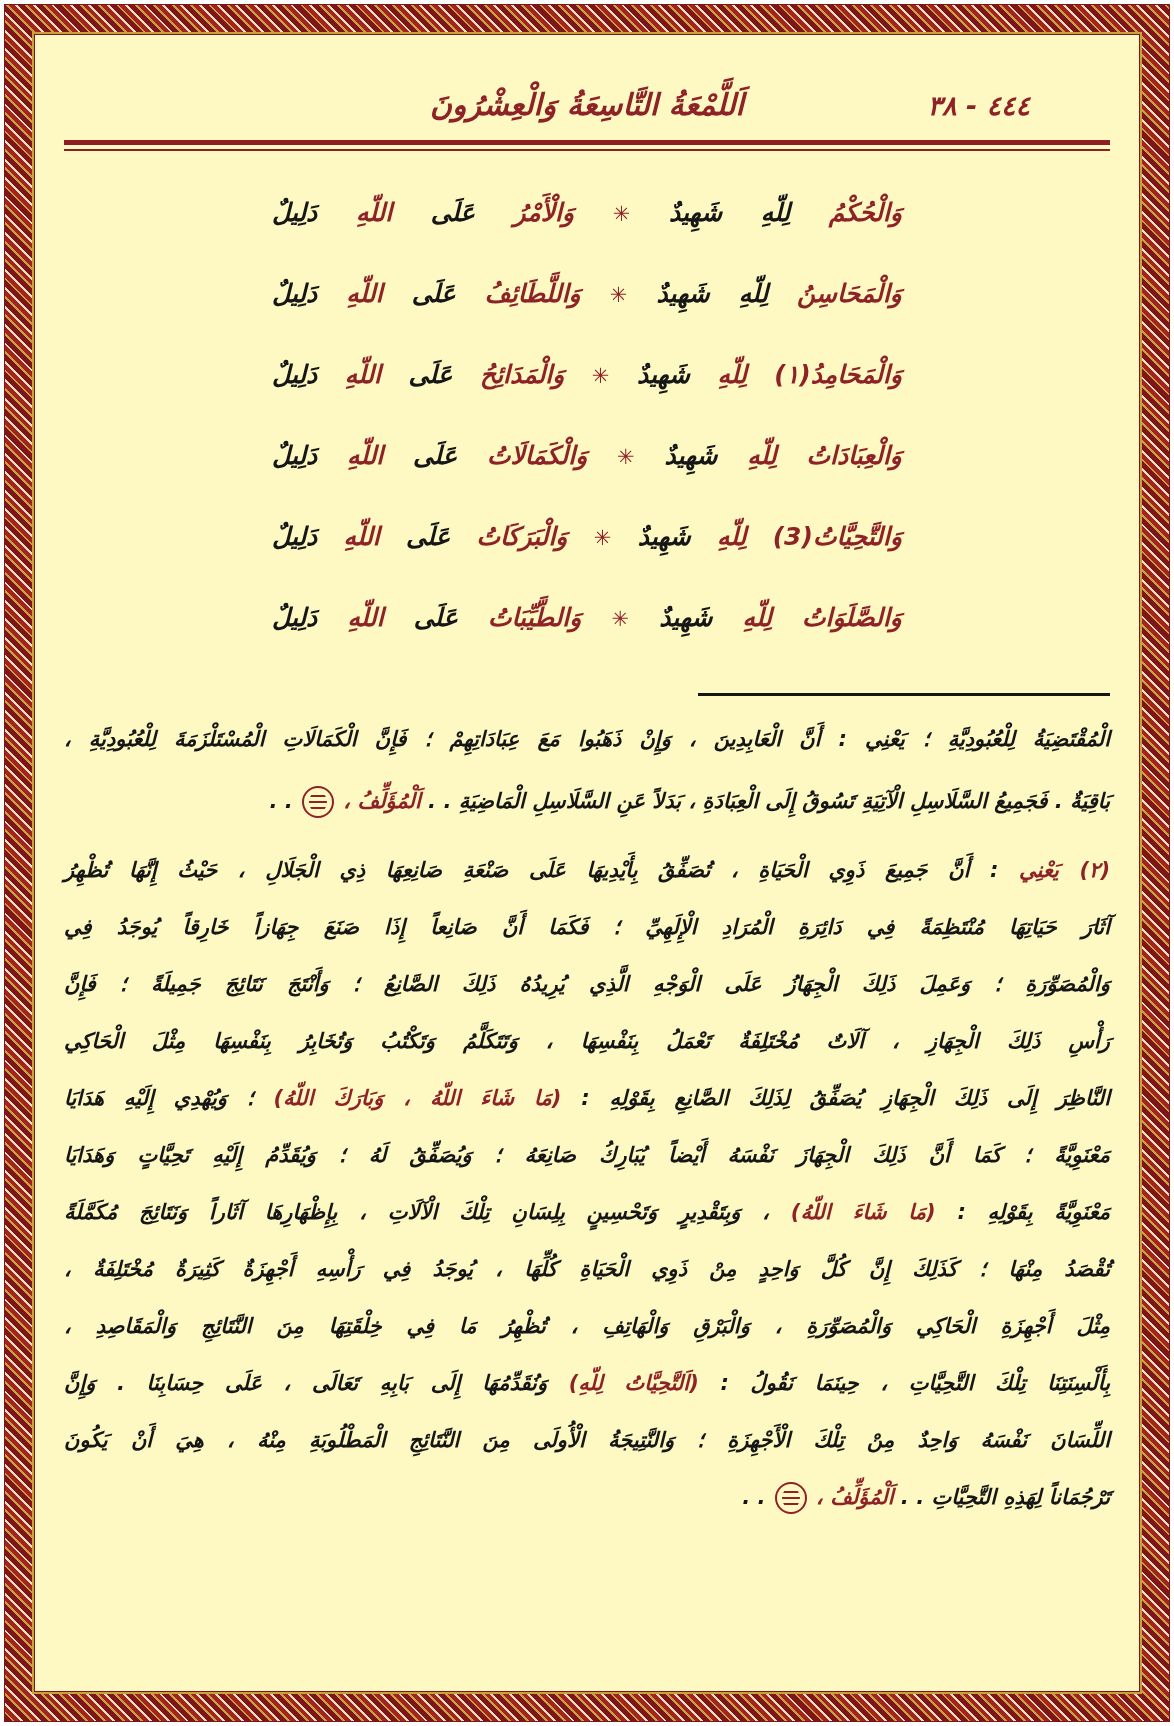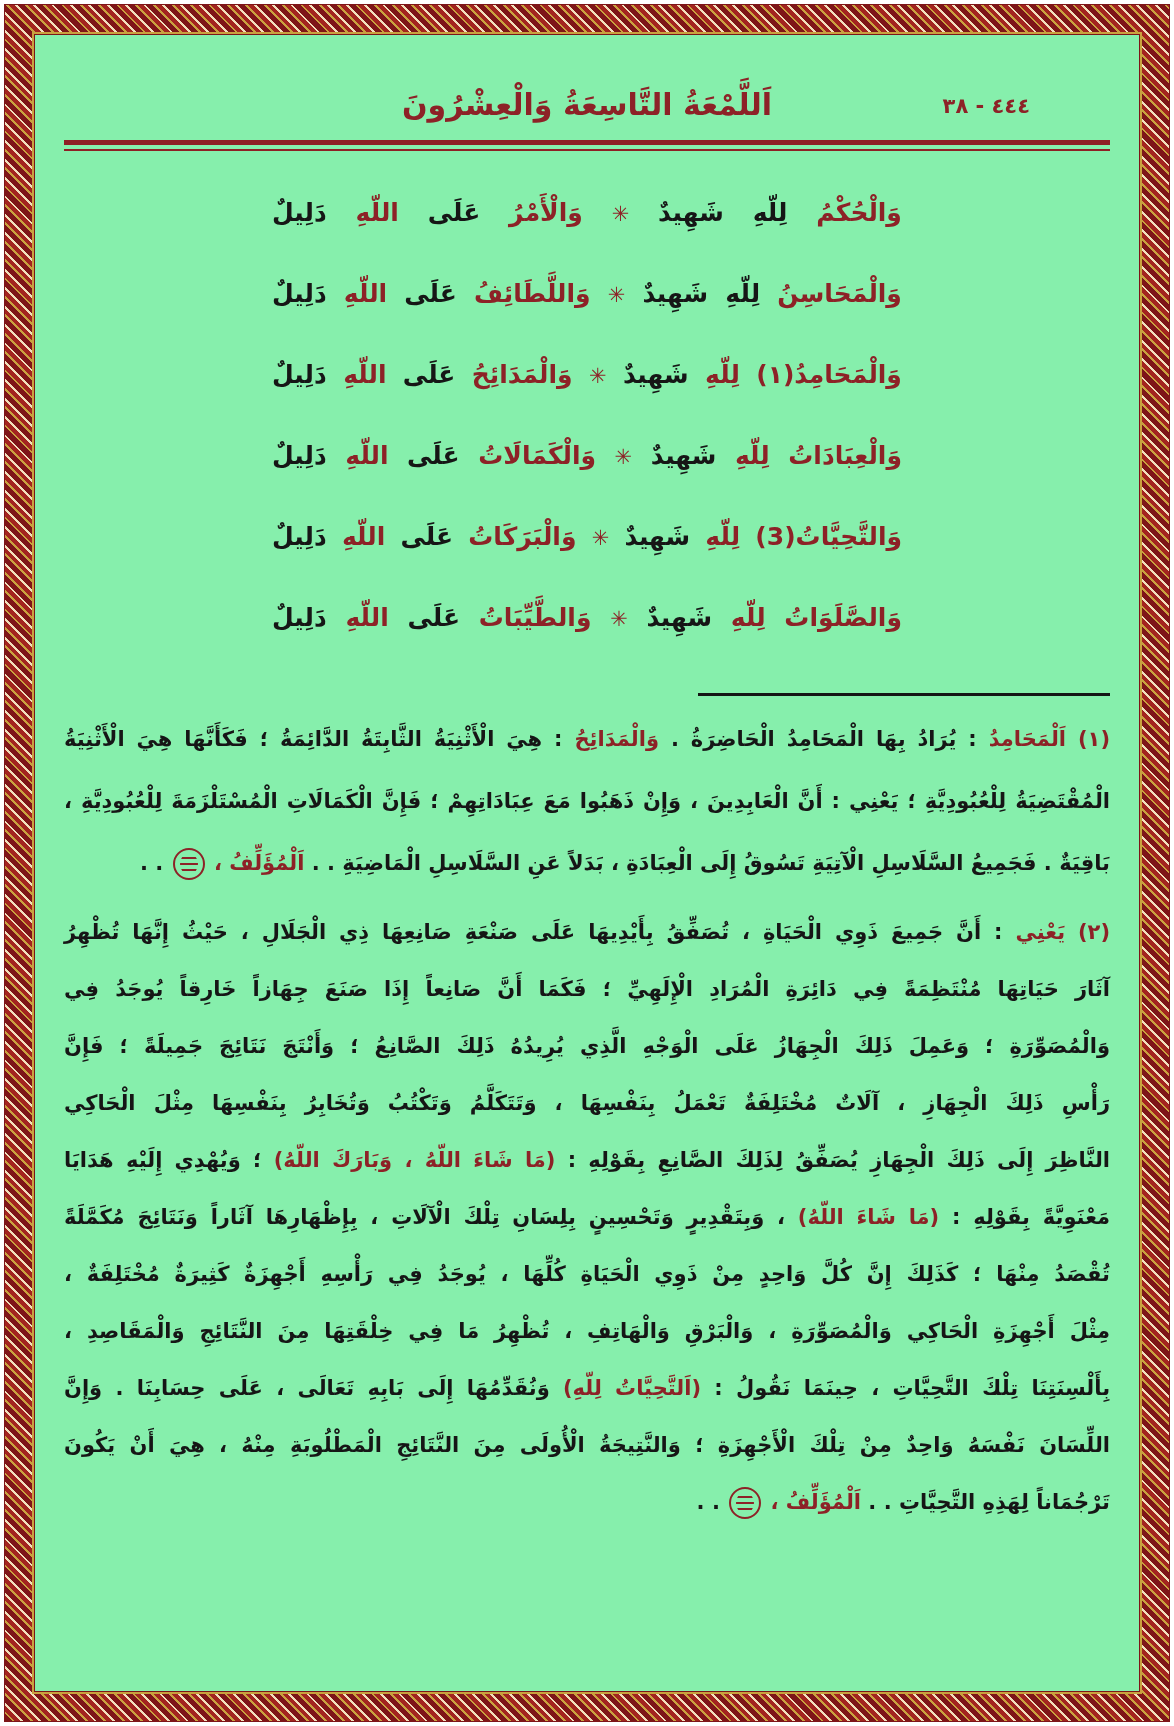--- a/index.html
+++ b/index.html
@@ -13,35 +13,36 @@
     position:absolute;inset:4px;
     border:1px solid var(--border-red,#7e1518);
     background:
       repeating-linear-gradient(45deg,
         var(--border-red,#7e1518) 0 5px,
         var(--border-gold,#c9a23f) 5px 7px,
         var(--border-red2,#a3241f) 7px 11px,
         var(--border-cream,#f2e0bc) 11px 13px);
   }
   .content-surface{
-    position:absolute;inset:32px;background:#86efac;
+    position:absolute;inset:32px;background:#fef9c3;
     border:2px solid var(--border-gold,#c9a23f);
     box-shadow:inset 0 0 0 1px var(--border-red,#7e1518);
+    font-style:italic;
   }
   .inner{position:relative;height:100%;padding:0 30px;box-sizing:border-box;}
 
   .header{position:relative;margin-top:50px;height:42px;}
   .title{
     position:absolute;left:0;right:0;text-align:center;
     color:var(--accent,#8d2227);font-size:30px;font-weight:bold;line-height:42px;
     direction:rtl;
   }
   .page-num{
     position:absolute;right:80px;top:2px;
-    color:var(--accent,#8d2227);font-size:21px;font-weight:bold;line-height:40px;
+    color:var(--accent,#8d2227);font-size:27px;font-weight:bold;line-height:40px;
     direction:ltr;unicode-bidi:bidi-override;letter-spacing:1px;margin-left:46px;
   }
   .rules{margin-top:14px;}
   .rule-a{height:5px;background:var(--rule,#8e1f24);}
   .rule-b{height:2px;background:var(--rule,#8e1f24);margin-top:4px;}
 
   .verses{width:630px;margin:22px auto 0;direction:rtl;}
   .verse-line{
     font-size:25px;font-weight:bold;line-height:80px;
     text-align:justify;text-align-last:justify;-moz-text-align-last:justify;
@@ -101,30 +102,30 @@
           <div class="verse-line"><span class="red">وَالْمَحَامِدُ(١)</span> <span class="red">لِلّهِ</span> <span class="ink">شَهِيدٌ</span> <span class="orn">✳</span> <span class="red">وَالْمَدَائِحُ</span> <span class="ink">عَلَى</span> <span class="red">اللّهِ</span> <span class="ink">دَلِيلٌ</span></div>
           <div class="verse-line"><span class="red">وَالْعِبَادَاتُ</span> <span class="red">لِلّهِ</span> <span class="ink">شَهِيدٌ</span> <span class="orn">✳</span> <span class="red">وَالْكَمَالَاتُ</span> <span class="ink">عَلَى</span> <span class="red">اللّهِ</span> <span class="ink">دَلِيلٌ</span></div>
           <div class="verse-line"><span class="red">وَالتَّحِيَّاتُ(3)</span> <span class="red">لِلّهِ</span> <span class="ink">شَهِيدٌ</span> <span class="orn">✳</span> <span class="red">وَالْبَرَكَاتُ</span> <span class="ink">عَلَى</span> <span class="red">اللّهِ</span> <span class="ink">دَلِيلٌ</span></div>
           <div class="verse-line"><span class="red">وَالصَّلَوَاتُ</span> <span class="red">لِلّهِ</span> <span class="ink">شَهِيدٌ</span> <span class="orn">✳</span> <span class="red">وَالطَّيِّبَاتُ</span> <span class="ink">عَلَى</span> <span class="red">اللّهِ</span> <span class="ink">دَلِيلٌ</span></div>
         </div>
 
       <div class="fn-sep"></div>
 
       <div class="footnotes">
         <div class="fn fn1">
-            <div class="fn-line"><span class="red">(١) اَلْمَحَامِدُ</span> <span class="ink">: يُرَادُ بِهَا الْمَحَامِدُ الْحَاضِرَةُ .</span> <span class="red">وَالْمَدَائِحُ</span> <span class="ink">: هِيَ الْأَثْنِيَةُ الثَّابِتَةُ الدَّائِمَةُ ؛ فَكَأَنَّهَا هِيَ الْأَثْنِيَةُ</span></div>
             <div class="fn-line"><span class="ink">الْمُقْتَضِيَةُ لِلْعُبُودِيَّةِ ؛ يَعْنِي : أَنَّ الْعَابِدِينَ ، وَإِنْ ذَهَبُوا مَعَ عِبَادَاتِهِمْ ؛ فَإِنَّ الْكَمَالَاتِ الْمُسْتَلْزَمَةَ لِلْعُبُودِيَّةِ ،</span></div>
             <div class="fn-line last"><span class="ink">بَاقِيَةٌ . فَجَمِيعُ السَّلَاسِلِ الْآتِيَةِ تَسُوقُ إِلَى الْعِبَادَةِ ، بَدَلاً عَنِ السَّلَاسِلِ الْمَاضِيَةِ . .</span> <span class="red">اَلْمُؤَلِّفُ ،</span> <span class="seal"></span> <span class="ink">. .</span></div>
           </div>
         <div class="fn fn2">
             <div class="fn-line"><span class="red">(٢) يَعْنِي</span> <span class="ink">: أَنَّ جَمِيعَ ذَوِي الْحَيَاةِ ، تُصَفِّقُ بِأَيْدِيهَا عَلَى صَنْعَةِ صَانِعِهَا ذِي الْجَلَالِ ، حَيْثُ إِنَّهَا تُظْهِرُ</span></div>
             <div class="fn-line"><span class="ink">آثَارَ حَيَاتِهَا مُنْتَظِمَةً فِي دَائِرَةِ الْمُرَادِ الْإِلَهِيِّ ؛ فَكَمَا أَنَّ صَانِعاً إِذَا صَنَعَ جِهَازاً خَارِقاً يُوجَدُ فِي</span></div>
             <div class="fn-line"><span class="ink">وَالْمُصَوِّرَةِ ؛ وَعَمِلَ ذَلِكَ الْجِهَازُ عَلَى الْوَجْهِ الَّذِي يُرِيدُهُ ذَلِكَ الصَّانِعُ ؛ وَأَنْتَجَ نَتَائِجَ جَمِيلَةً ؛ فَإِنَّ</span></div>
             <div class="fn-line"><span class="ink">رَأْسِ ذَلِكَ الْجِهَازِ ، آلَاتٌ مُخْتَلِفَةٌ تَعْمَلُ بِنَفْسِهَا ، وَتَتَكَلَّمُ وَتَكْتُبُ وَتُخَابِرُ بِنَفْسِهَا مِثْلَ الْحَاكِي</span></div>
             <div class="fn-line"><span class="ink">النَّاظِرَ إِلَى ذَلِكَ الْجِهَازِ يُصَفِّقُ لِذَلِكَ الصَّانِعِ بِقَوْلِهِ :</span> <span class="red">(مَا شَاءَ اللّهُ ، وَبَارَكَ اللّهُ)</span> <span class="ink">؛ وَيُهْدِي إِلَيْهِ هَدَايَا</span></div>
+            <div class="fn-line"><span class="ink">مَعْنَوِيَّةً ؛ كَمَا أَنَّ ذَلِكَ الْجِهَازَ نَفْسَهُ أَيْضاً يُبَارِكُ صَانِعَهُ ؛ وَيُصَفِّقُ لَهُ ؛ وَيُقَدِّمُ إِلَيْهِ تَحِيَّاتٍ وَهَدَايَا</span></div>
             <div class="fn-line"><span class="ink">مَعْنَوِيَّةً بِقَوْلِهِ :</span> <span class="red">(مَا شَاءَ اللّهُ)</span> <span class="ink">، وَبِتَقْدِيرٍ وَتَحْسِينٍ بِلِسَانِ تِلْكَ الْآلَاتِ ، بِإِظْهَارِهَا آثَاراً وَنَتَائِجَ مُكَمَّلَةً</span></div>
             <div class="fn-line"><span class="ink">تُقْصَدُ مِنْهَا ؛ كَذَلِكَ إِنَّ كُلَّ وَاحِدٍ مِنْ ذَوِي الْحَيَاةِ كُلِّهَا ، يُوجَدُ فِي رَأْسِهِ أَجْهِزَةٌ كَثِيرَةٌ مُخْتَلِفَةٌ ،</span></div>
             <div class="fn-line"><span class="ink">مِثْلَ أَجْهِزَةِ الْحَاكِي وَالْمُصَوِّرَةِ ، وَالْبَرْقِ وَالْهَاتِفِ ، تُظْهِرُ مَا فِي خِلْقَتِهَا مِنَ النَّتَائِجِ وَالْمَقَاصِدِ ،</span></div>
             <div class="fn-line"><span class="ink">بِأَلْسِنَتِنَا تِلْكَ التَّحِيَّاتِ ، حِينَمَا نَقُولُ :</span> <span class="red">(اَلتَّحِيَّاتُ لِلّهِ)</span> <span class="ink">وَنُقَدِّمُهَا إِلَى بَابِهِ تَعَالَى ، عَلَى حِسَابِنَا . وَإِنَّ</span></div>
             <div class="fn-line"><span class="ink">اللِّسَانَ نَفْسَهُ وَاحِدٌ مِنْ تِلْكَ الْأَجْهِزَةِ ؛ وَالنَّتِيجَةُ الْأُولَى مِنَ النَّتَائِجِ الْمَطْلُوبَةِ مِنْهُ ، هِيَ أَنْ يَكُونَ</span></div>
             <div class="fn-line last"><span class="ink">تَرْجُمَاناً لِهَذِهِ التَّحِيَّاتِ . .</span> <span class="red">اَلْمُؤَلِّفُ ،</span> <span class="seal"></span> <span class="ink">. .</span></div>
           </div>
       </div>
 
     </div>

